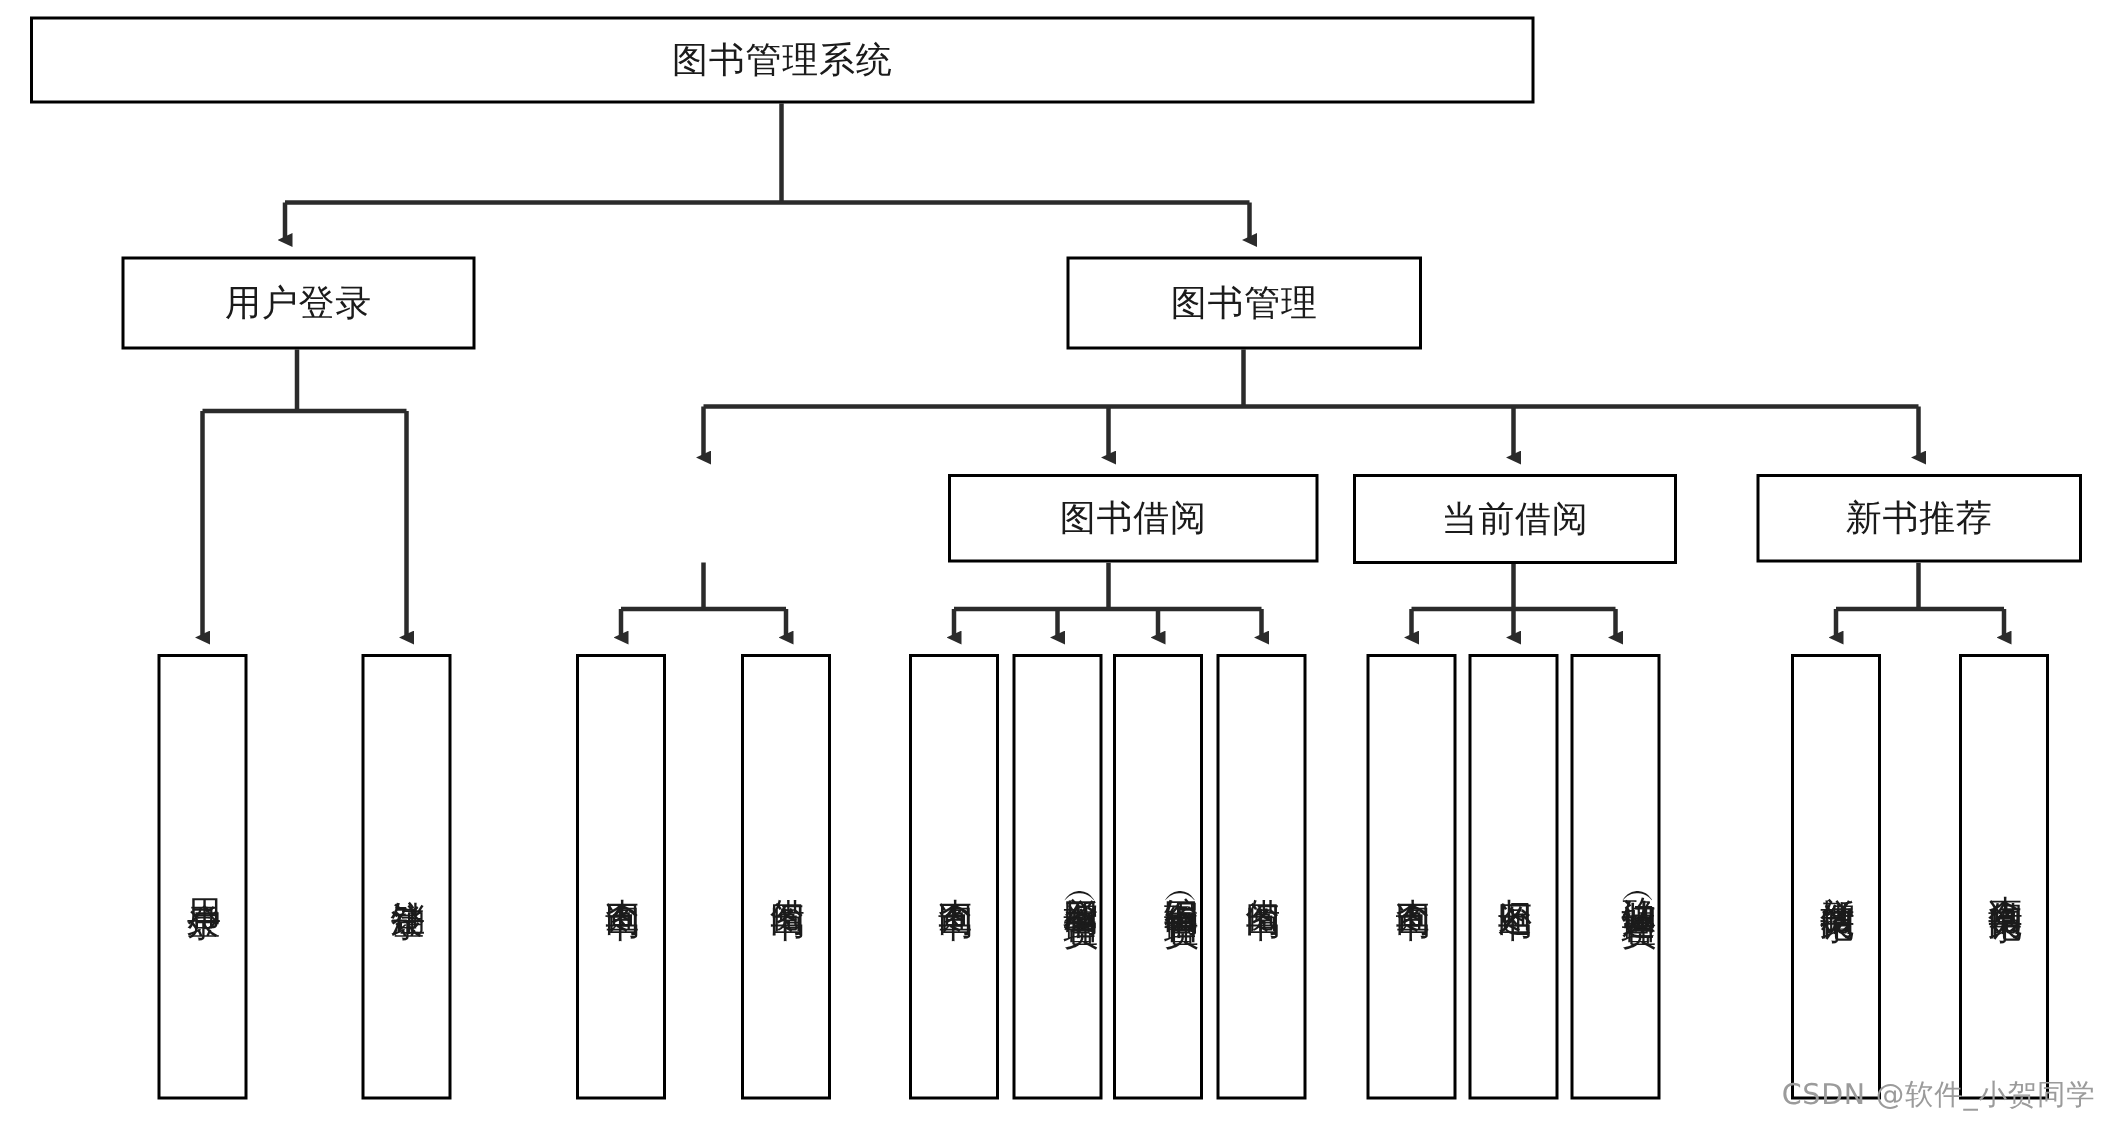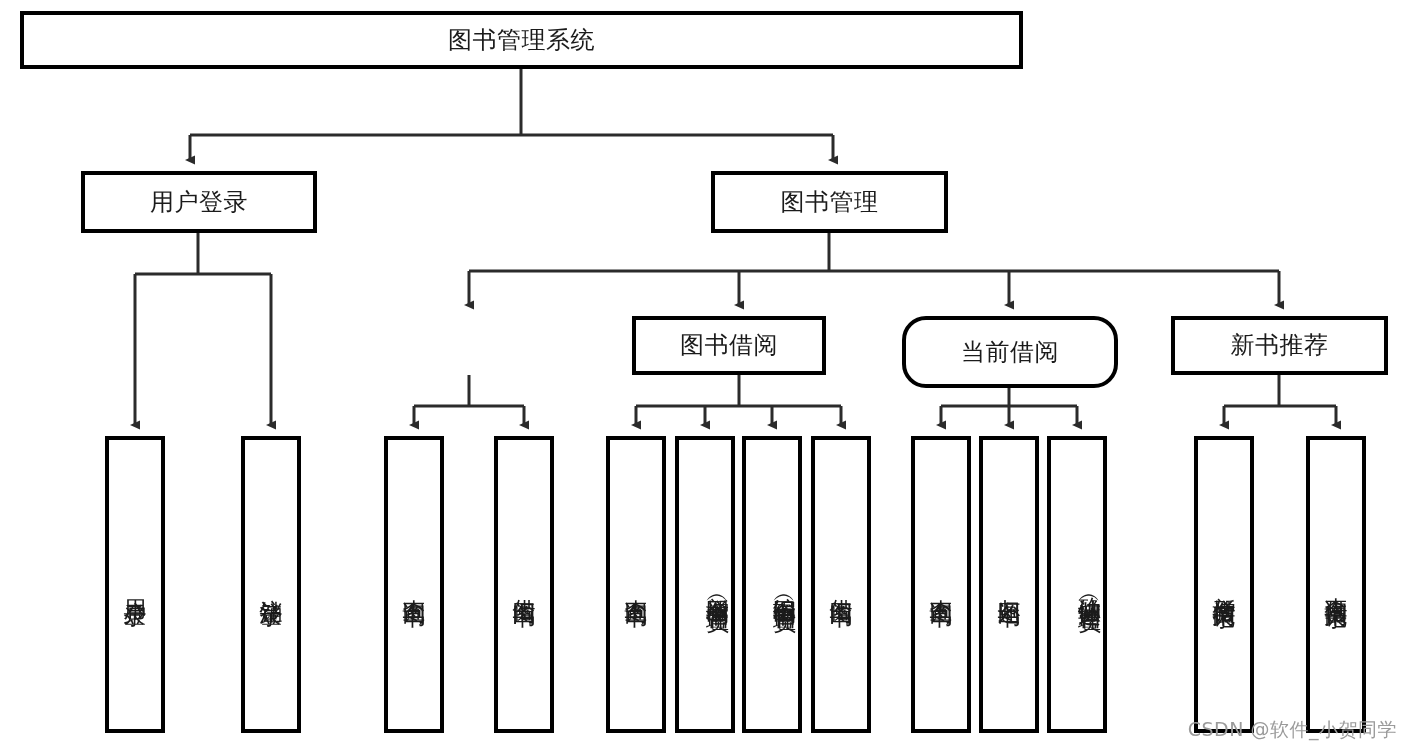--- a/index.html
+++ b/index.html
@@ -21,21 +21,21 @@
   #diagram-svg {
     position: absolute;
     left: 0;
     top: 0;
     width: 1405px;
     height: 747px;
   }
   .node {
     position: absolute;
     box-sizing: border-box;
-    border: 4px solid #000000;
+    border: 2px solid #000000;
     background: #ffffff;
     color: #1b1b1b;
     display: flex;
     align-items: center;
     justify-content: center;
     overflow: hidden;
   }
   .node-h {
     font-size: 24px;
     line-height: 1.1;
@@ -129,24 +129,24 @@
     <span>图书管理系统</span>
   </div>
 
   <div class="node node-h" style="left:81px; top:171px; width:236px; height:62px;">
     <span>用户登录</span>
   </div>
   <div class="node node-h" style="left:711px; top:171px; width:237px; height:62px;">
     <span>图书管理</span>
   </div>
 
-  <div class="node node-h" style="left:632px; top:316px; width:194px; height:59px;">
+  <div class="node node-h" style="left:632px; top:316px; width:247px; height:59px;">
     <span>图书借阅</span>
   </div>
-  <div class="node node-h" style="left:902px; top:316px; width:216px; height:72px;border-radius:24px;">
+  <div class="node node-h" style="left:902px; top:316px; width:216px; height:60px;">
     <span>当前借阅</span>
   </div>
   <div class="node node-h" style="left:1171px; top:316px; width:217px; height:59px;">
     <span>新书推荐</span>
   </div>
 
   <div class="node node-v tall" style="left:105px; top:436px; width:60px; height:297px;">
     <span>用户登录</span>
   </div>
   <div class="node node-v tall" style="left:241px; top:436px; width:60px; height:297px;">

